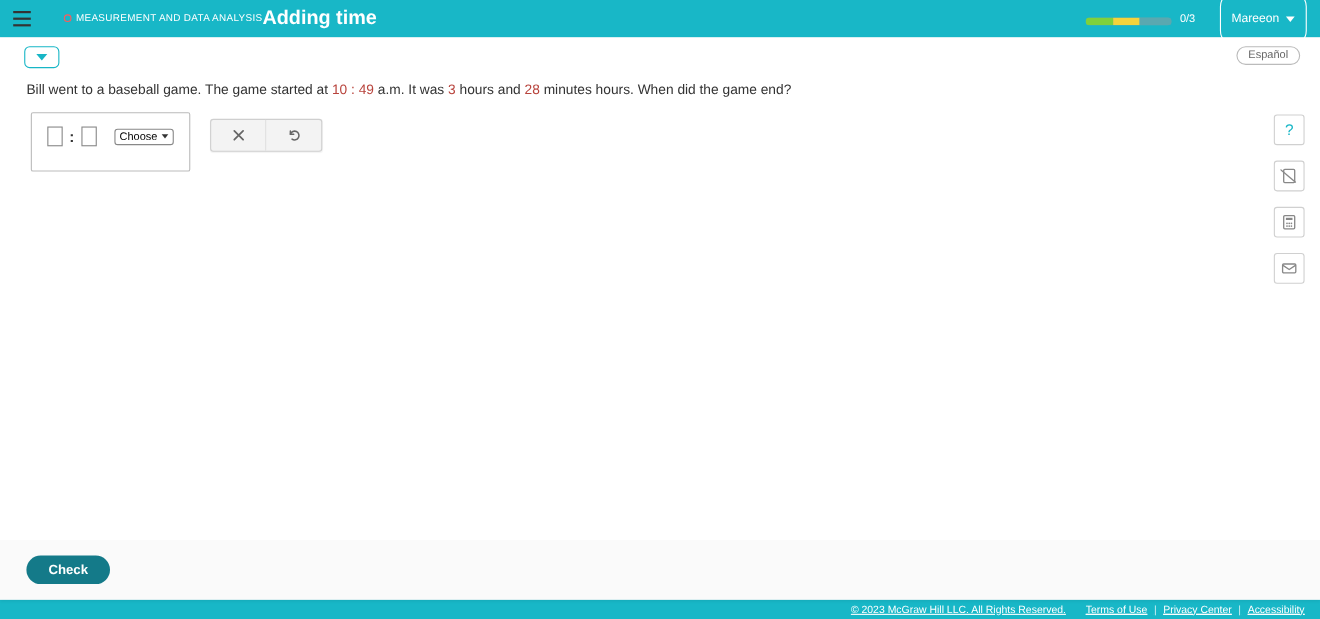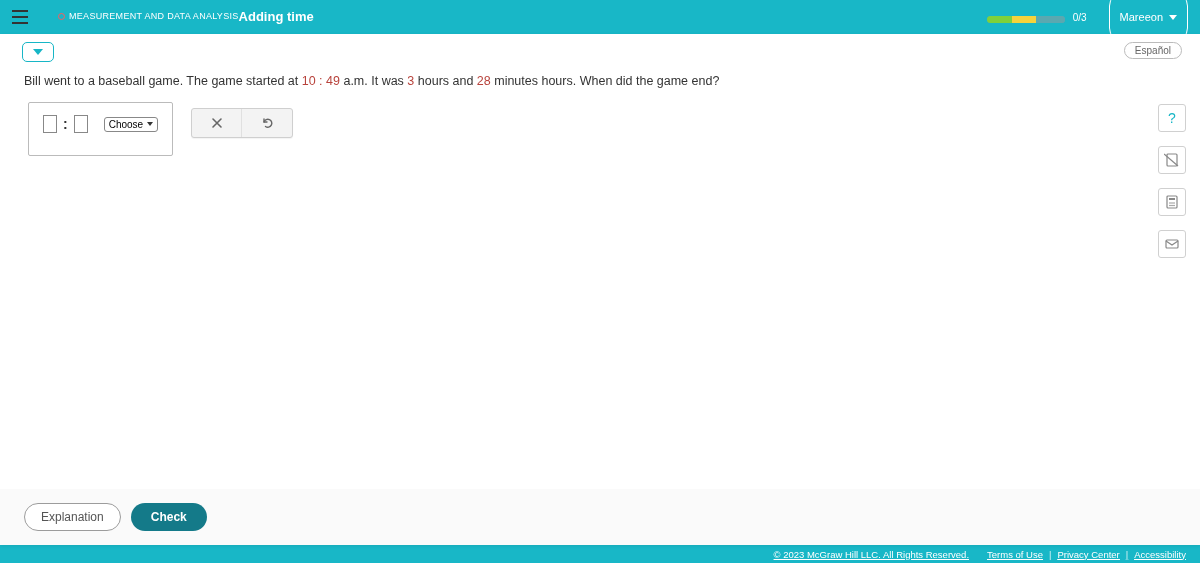--- a/index.html
+++ b/index.html
@@ -6,21 +6,21 @@
   html, body { width: 1200px; height: 563px; font-family: Arial, Helvetica, sans-serif; background: #e8e8e8; overflow: hidden; }
   .app { width: 1200px; height: 563px; display: flex; flex-direction: column; background: #f7f7f7; }
 
   
   .header { height: 34px; background: #18b7c7; display: flex; align-items: center; padding: 0 12px; color: #fff; }
   .hamburger { width: 26px; height: 26px; display: flex; flex-direction: column; justify-content: center; gap: 4px; margin-right: 20px; cursor: pointer; }
   .hamburger span { display: block; height: 2px; background: #333; width: 16px; }
   .header-titles { display: flex; flex-direction: row; line-height: 1.1; }
   .header-cat { font-size: 9px; letter-spacing: .3px; display: flex; align-items: center; gap: 4px; }
   .header-cat-dot { width: 7px; height: 7px; border-radius: 50%; border: 1.5px solid #ff5a5a; display: inline-block; }
-  .header-title { font-size: 13px; font-weight: 600; }
+  .header-title { font-size: 18px; font-weight: 600; }
   .header-spacer { flex: 1; }
   .progress-block { display: flex; align-items: flex-end; gap: 8px; margin-right: 22px; }
   .progress-bar { width: 78px; height: 7px; border-radius: 4px; background: #5aa8b0; position: relative; overflow: hidden; display:flex; }
   .progress-seg { height:100%; }
   .seg1{ background:#7fd13b; width:33%; }
   .seg2{ background:#f5d33b; width:30%; }
   .seg3{ background:#5aa8b0; width:37%; }
   .progress-text { font-size: 10px; color: #fff; }
   .user-chip { border:1.5px solid #fff; border-radius: 14px; padding: 18px 10px; font-size: 11px; display:flex; align-items:center; gap:6px; cursor:pointer; }
   .chev-down { width:0;height:0;border-left:4px solid transparent;border-right:4px solid transparent;border-top:5px solid #fff; }
@@ -157,21 +157,20 @@
         <svg width="16" height="16" viewBox="0 0 16 16">
             <rect x="2" y="4" width="12" height="8" rx="1" fill="none" stroke="#888" stroke-width="1.2"></rect>
             <path d="M2 5 L8 9 L14 5" fill="none" stroke="#888" stroke-width="1.2"></path>
           </svg>
       </div>
     </div>
 
     <div style="flex:1"></div>
 
     <div class="controls">
-      <button class="btn-outline">Explanation</button>
       <button class="btn-primary">Check</button>
     </div>
   </div>
 
   <div class="footer">
     <span>© 2023 McGraw Hill LLC. All Rights Reserved.</span>
     <span style="width:6px"></span>
     <a>Terms of Use</a>
     <span class="sep">|</span>
     <a>Privacy Center</a>

